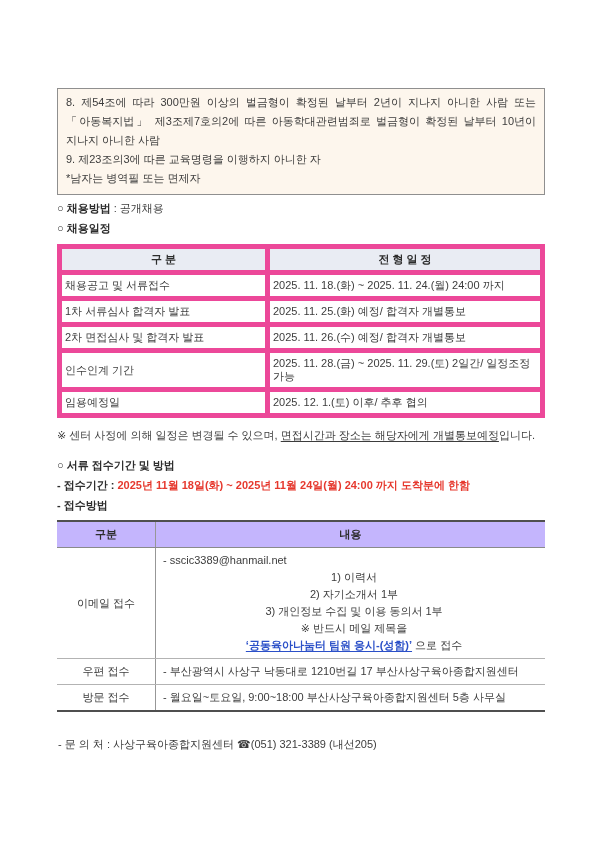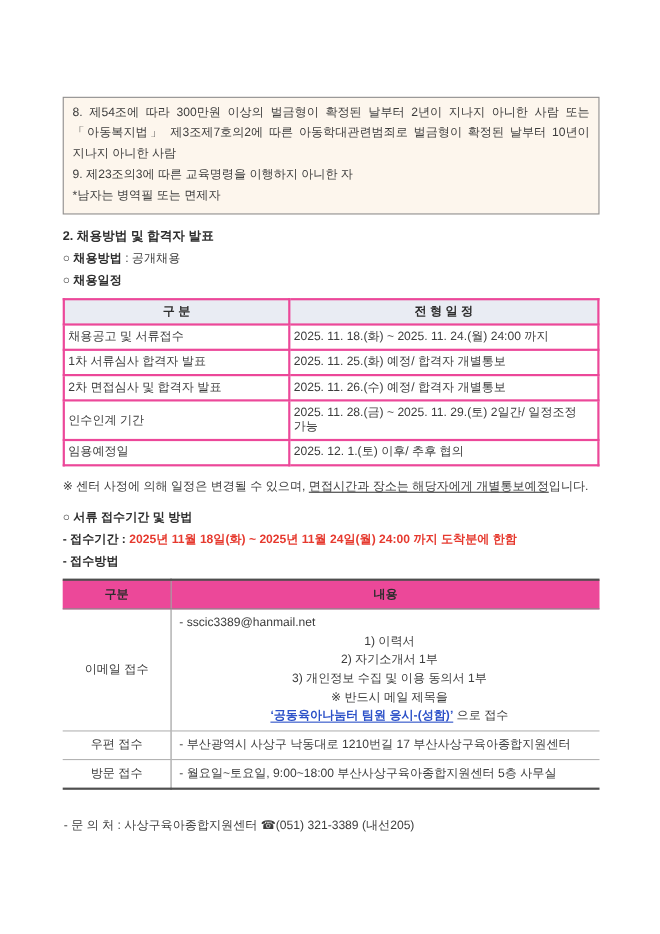--- a/index.html
+++ b/index.html
@@ -19,33 +19,33 @@
   
   .sec-heading { font-size:11.5px; font-weight:bold; color:#2d2d2d; margin:12px 0 0 0; }
   .line { margin:7px 0 0 0; line-height:13px; }
   .b { font-weight:bold; color:#2d2d2d; }
   .red { color:#e6392e; font-weight:bold; }
   .blue { color:#2b50c8; font-weight:bold; text-decoration:underline; text-underline-offset:2px; }
   .u { text-decoration:underline; text-underline-offset:2px; }
   
   .t1 { width:100%; border-collapse:collapse; margin-top:9px; table-layout:fixed; }
   .t1 th, .t1 td {
-    border:2px solid #ec4899; padding:4px 3px; line-height:13px;
+    border:5px solid #ec4899; padding:4px 3px; line-height:13px;
   }
   .t1 th { background:#e9ecf3; font-weight:bold; color:#2d2d2d; }
   .t1 .col-cat { width:197px; }
   .note-line { margin:10px 0 0 0; }
   .gap { height:9px; }
   
   .t2 {
     width:100%; border-collapse:collapse; margin-top:8px;
     border-top:2px solid #4f4f4f; border-bottom:2px solid #4f4f4f;
   }
   .t2 th {
-    background:#ec4899; font-weight:bold; color:#2d2d2d;
+    background:#c4b5fd; font-weight:bold; color:#2d2d2d;
     padding:5px 3px; border-bottom:1px solid #8a8a8a; text-align:center;
   }
   .t2 td { padding:4px 7px; border-bottom:1px solid #b3b3b3; vertical-align:middle; line-height:17px;margin-top:16px; }
   .t2 tr:last-child td { border-bottom:none; }
   .t2 .cat { width:84px; text-align:center; border-right:1px solid #979797; }
   .mail-line { margin:0; }
   .mail-sub { padding-left:7px;text-align:center; }
   
   .footer-contact { margin:25px 0 0 1px; }
   .footer-note { margin:5px 0 0 8px; }
@@ -54,21 +54,20 @@
 <body>
 
 <div class="page">
 
   <div class="notice-box">
     <p>8. 제54조에 따라 300만원 이상의 벌금형이 확정된 날부터 2년이 지나지 아니한 사람 또는 「아동복지법」 제3조제7호의2에 따른 아동학대관련범죄로 벌금형이 확정된 날부터 10년이 지나지 아니한 사람</p>
     <p>9. 제23조의3에 따른 교육명령을 이행하지 아니한 자</p>
     <p>*남자는 병역필 또는 면제자</p>
   </div>
 
-  <h2 class="sec-heading">2. 채용방법 및 합격자 발표</h2>
 
   <p class="line"><span class="b">○ 채용방법</span><span> : 공개채용</span></p>
 
   <p class="line b">○ 채용일정</p>
 
   <table class="t1">
     <thead>
       <tr>
         <th class="col-cat">구 분</th>
         <th>전 형 일 정</th>

